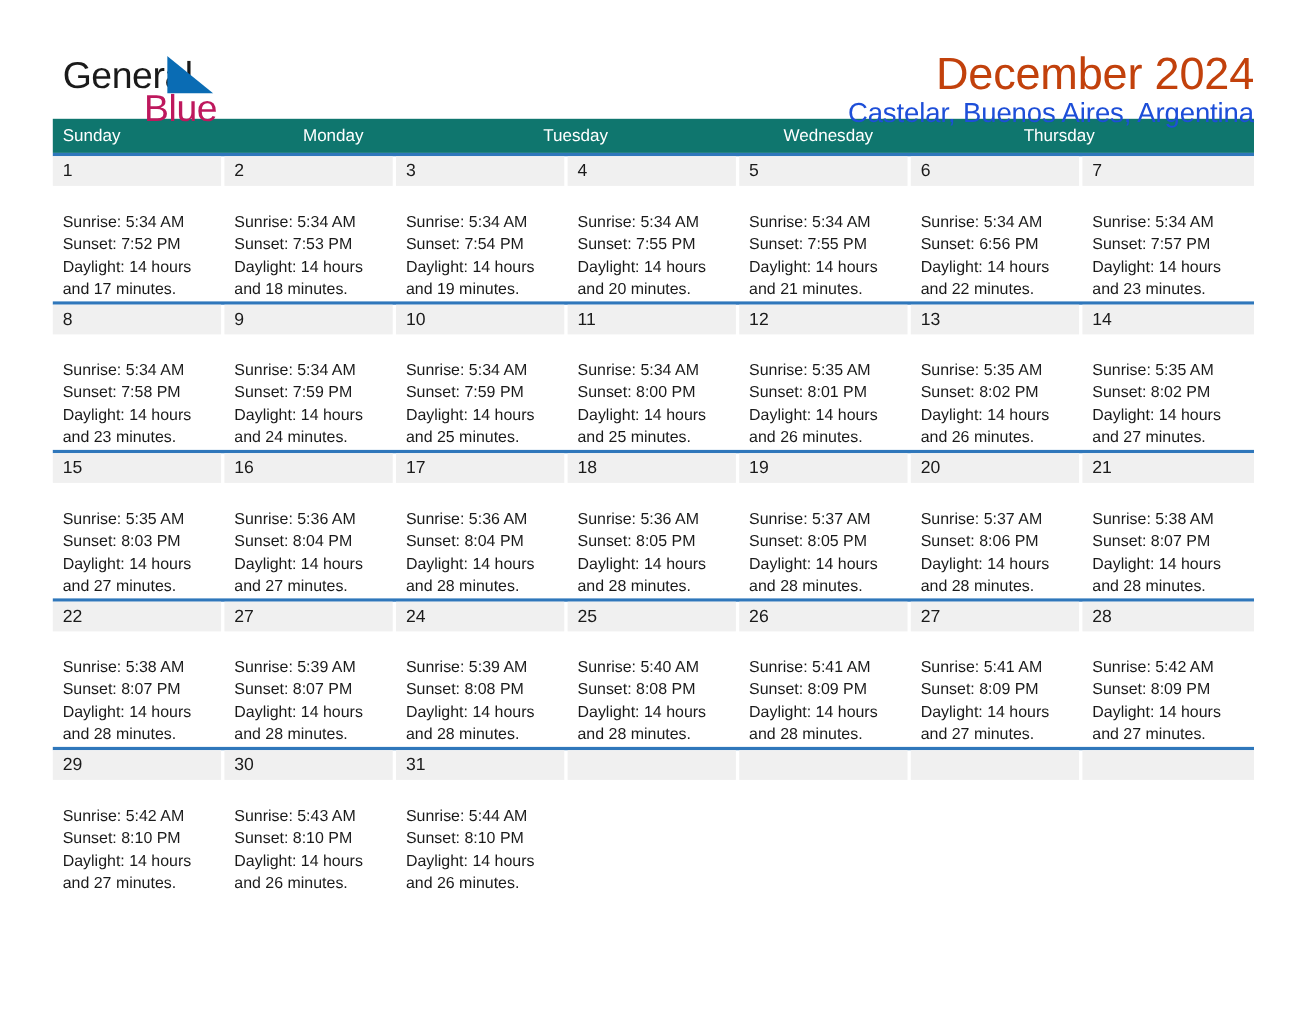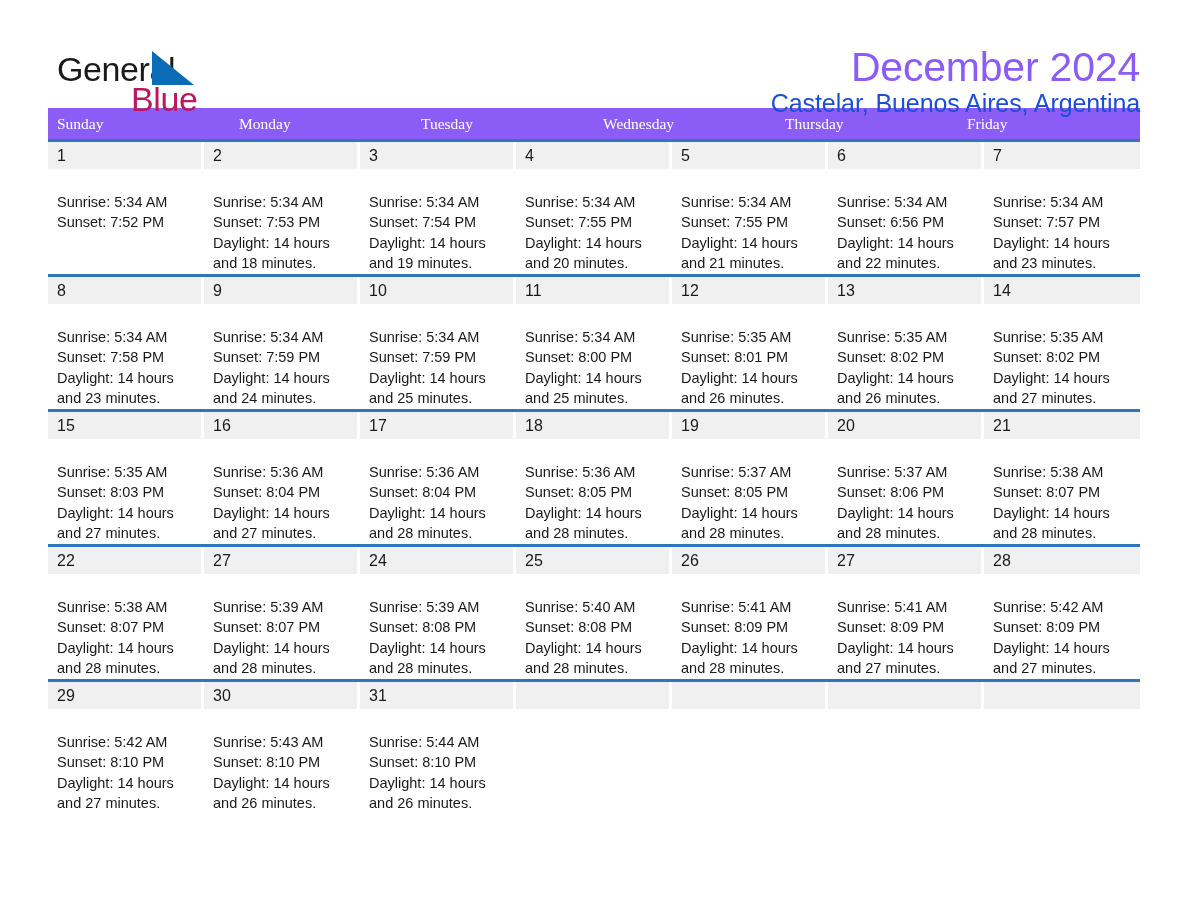--- a/index.html
+++ b/index.html
@@ -64,42 +64,41 @@
   }
 
   .title-block {
     text-align: right;
     flex: 1 1 auto;
     padding-top: 0px;
   }
   .cal-title {
     font-size: 41px;
     font-weight: normal;
-    color: #8b5cf6;
+    color: #c2410c;
     line-height: 1.05;
     letter-spacing: -0.2px;
   }
   .cal-subtitle {
     font-size: 25px;
     font-weight: normal;
     color: #1d4ed8;
     letter-spacing: -0.1px;
   }
 
   
   .calendar {
     margin-top: 22px;
     width: 1092px;
   }
   .weekdays {
     display: grid;
-    grid-template-columns: repeat(6, 1fr);
-    background: #8b5cf6;
+    grid-template-columns: repeat(5, 1fr);
+    background: #0f766e;
     height: 31px;
-    font-family: Liberation Serif, serif;
   }
   .weekday {
     color: #ffffff;
     font-size: 15.5px;
     line-height: 31px;
     padding-left: 9px;
     box-sizing: border-box;
   }
 
   .week {
@@ -188,20 +187,21 @@
         <div class="daynum-cell">3</div>
         <div class="daynum-cell">4</div>
         <div class="daynum-cell">5</div>
         <div class="daynum-cell">6</div>
         <div class="daynum-cell">7</div>
       </div>
       <div class="daybodies">
         <div class="daybody">
           <div>Sunrise: 5:34 AM</div>
           <div>Sunset: 7:52 PM</div>
+          <div>Daylight: 14 hours and 17 minutes.</div>
         </div>
         <div class="daybody">
           <div>Sunrise: 5:34 AM</div>
           <div>Sunset: 7:53 PM</div>
           <div>Daylight: 14 hours and 18 minutes.</div>
         </div>
         <div class="daybody">
           <div>Sunrise: 5:34 AM</div>
           <div>Sunset: 7:54 PM</div>
           <div>Daylight: 14 hours and 19 minutes.</div>

